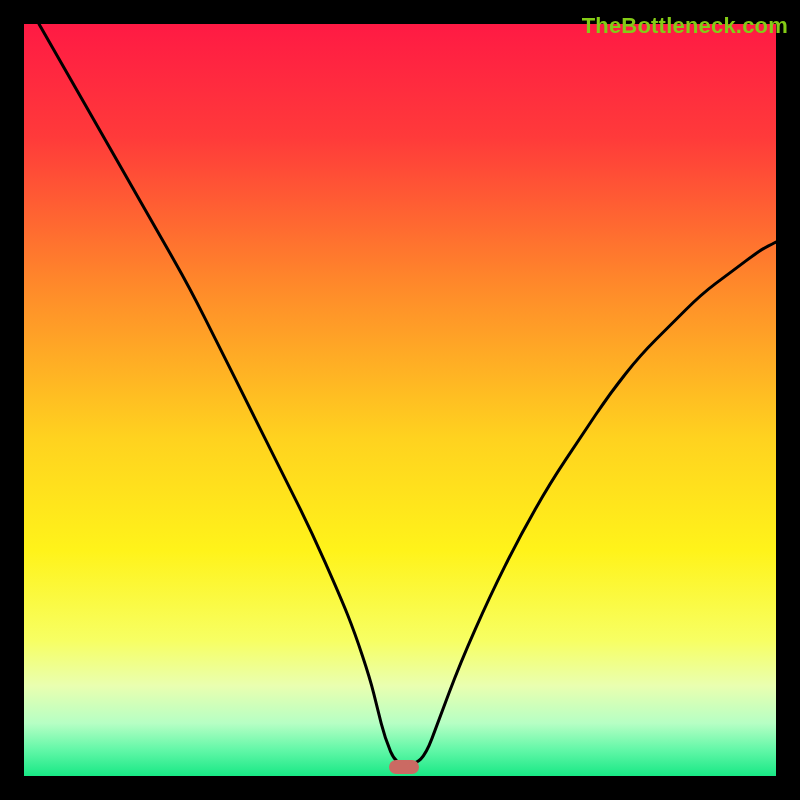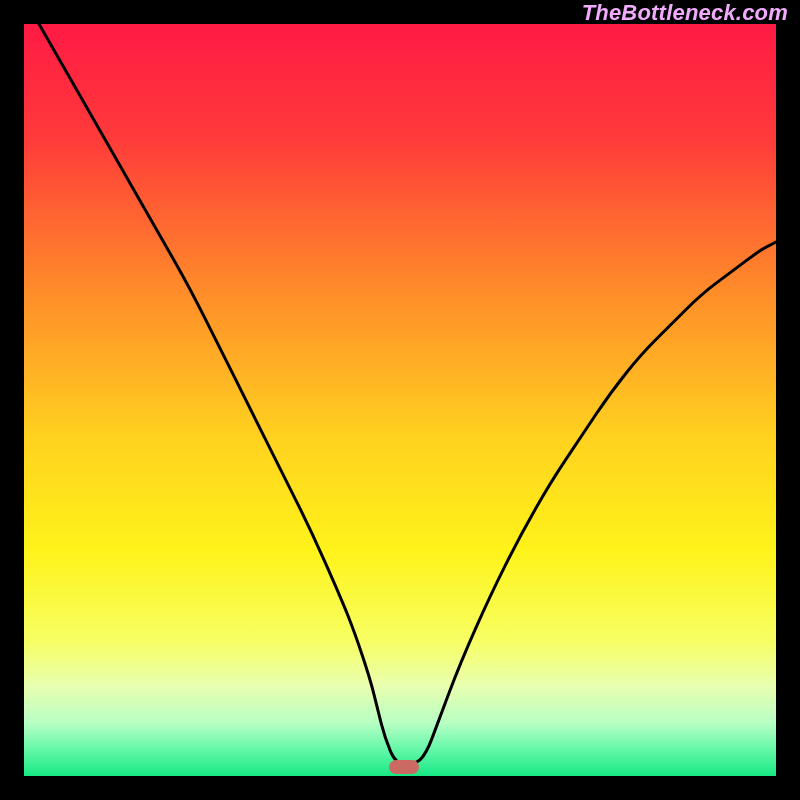--- a/index.html
+++ b/index.html
@@ -12,28 +12,27 @@
     font-family: Arial, Helvetica, sans-serif;
   }
   .frame {
     position: relative;
     width: 800px;
     height: 800px;
     background: #000;
   }
   .watermark {
     position: absolute;
-    top: 0;
+    top: 13px;
     right: 12px;
     font-size: 22px;
     font-weight: 600;
-    color: #f0abfc;
+    color: #84cc16;
     letter-spacing: 0.2px;
     z-index: 10;
-    font-style: italic;
   }
   .plot-area {
     position: absolute;
     left: 24px;
     top: 24px;
     width: 752px;   
     height: 752px;
     background: #000;
   }
   .marker {

